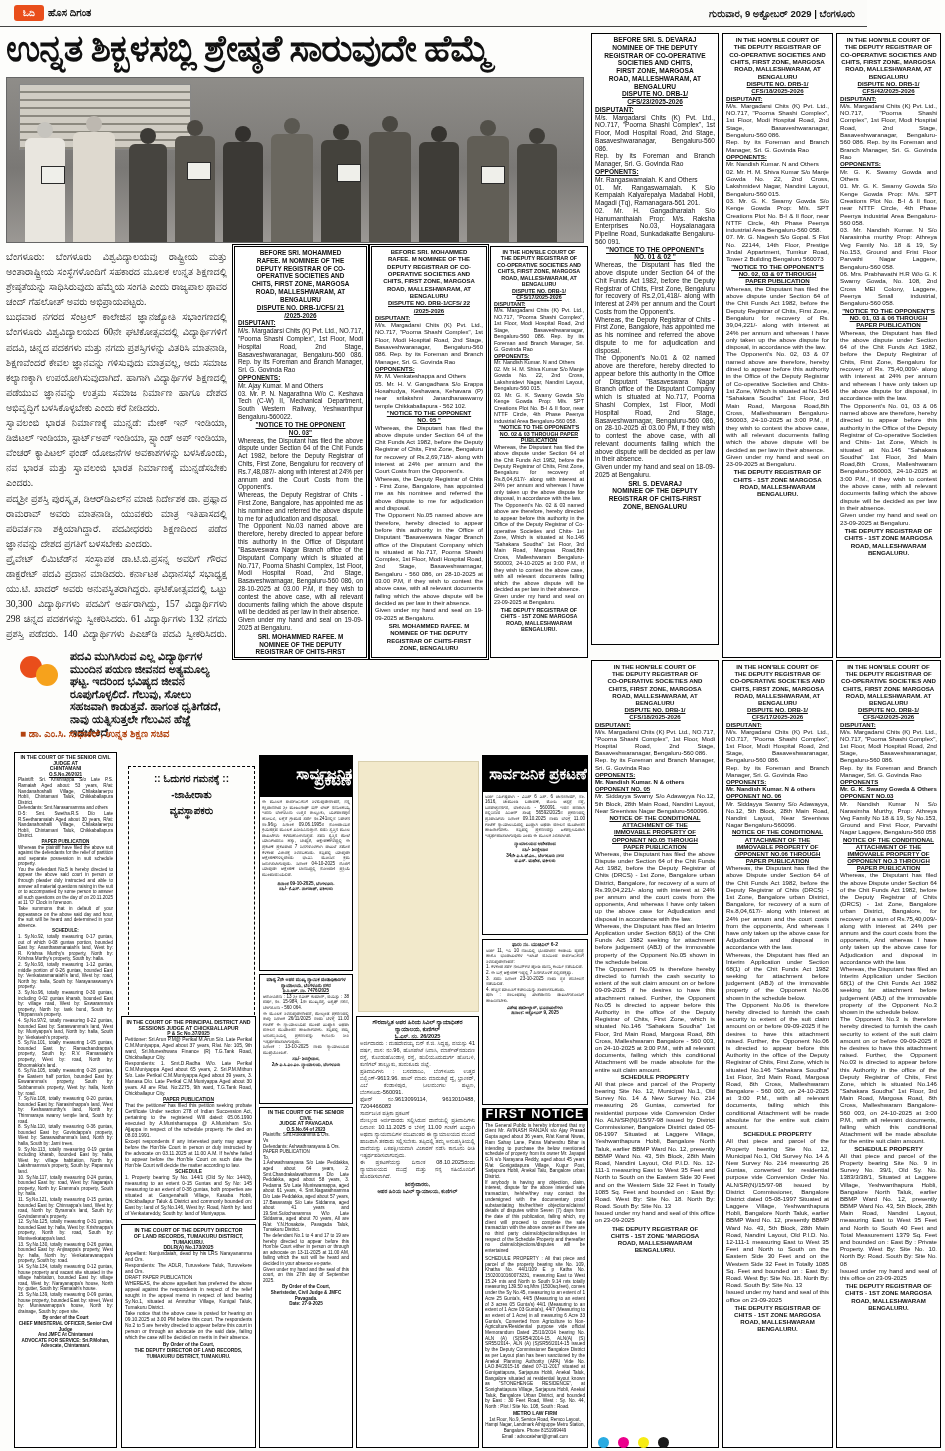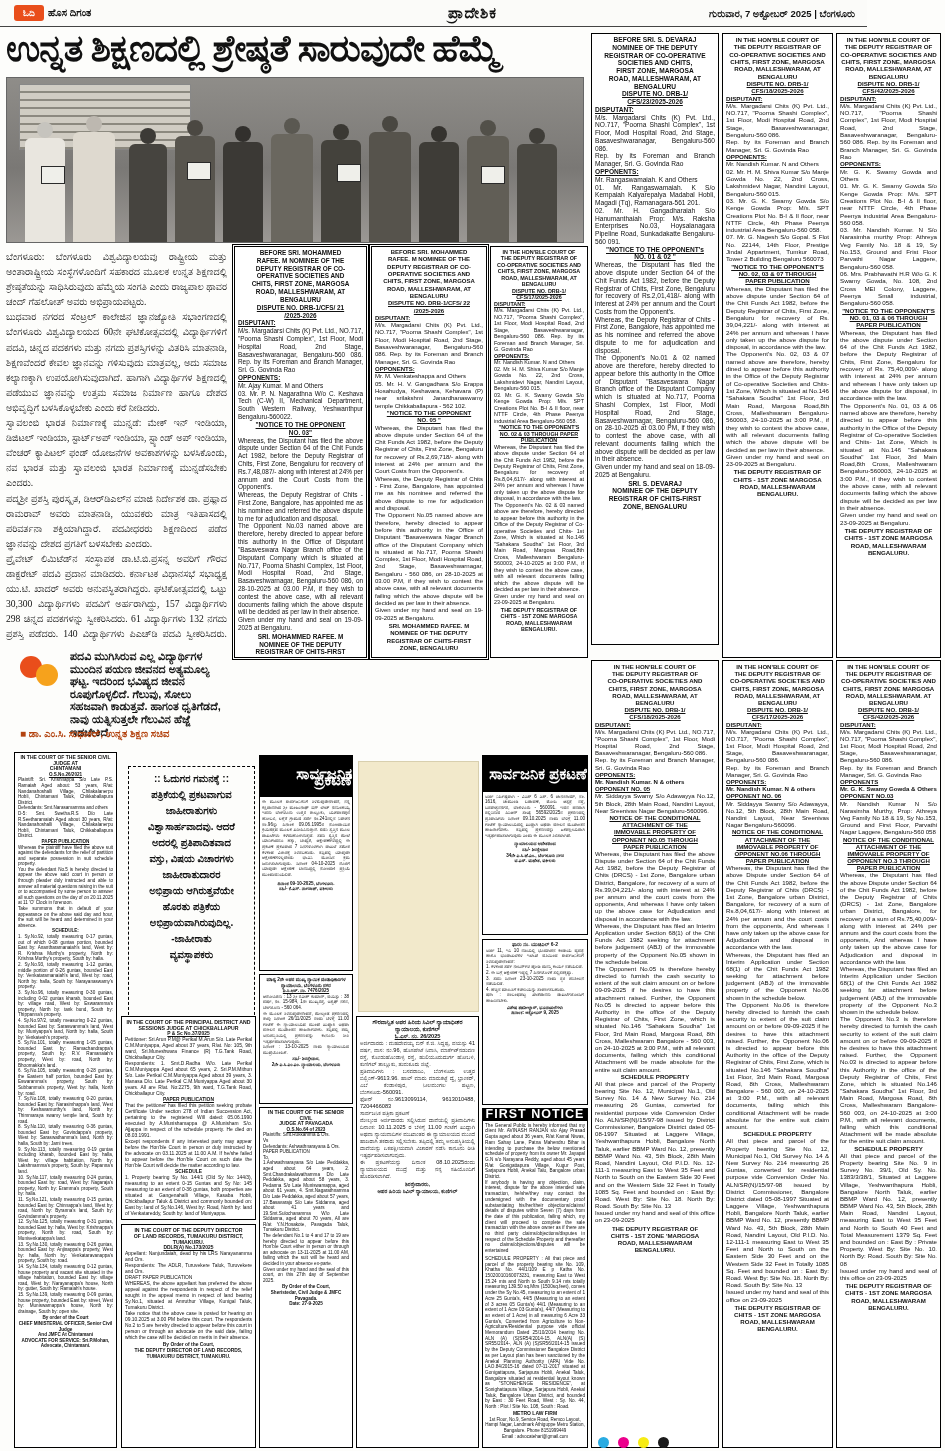--- a/index.html
+++ b/index.html
@@ -51,25 +51,24 @@
   .cream{background:#f2e9cb;border:1px solid #d8cfae}
   .marks{left:598px;top:1437px;display:flex;gap:9px}
   .marks i{width:11px;height:11px;border-radius:50%;display:block}
 </style>
 </head>
 <body>
 
 <div class="abs mast">
   <div class="abs logo-box">ಓದಿ</div>
   <div class="abs logo-name">ಹೊಸ ದಿಗಂತ</div>
-  <div class="abs section-title">ಪ್ರಾದೇಶಿಕ</div>
-  <div class="abs dateline">ಗುರುವಾರ, 7 ಅಕ್ಟೋಬರ್ 2025 | ಬೆಂಗಳೂರು</div>
-</div>
-
-<div class="abs headline">ಉನ್ನತ ಶಿಕ್ಷಣದಲ್ಲಿ ಶ್ರೇಷ್ಠತೆ ಸಾರುವುದೇ ಹೆಮ್ಮೆ</div>
+  <div class="abs dateline">ಗುರುವಾರ, 9 ಅಕ್ಟೋಬರ್ 2029 | ಬೆಂಗಳೂರು</div>
+</div>
+
+<div class="abs headline">ಉನ್ನತ ಶಿಕ್ಬಳಸಬ್ಲಿ ಶ್ರೇಷ್ಠತೆ ಸಾರುವುದೇ ಹೆಮ್ಮೆ</div>
 
 <div class="abs photo">
   <div class="banner"></div>
   <div class="person" style="left:18px;width:40px;height:104px;background:#e9e6df"></div>
   <div class="person" style="left:66px;width:42px;height:110px;background:#ded9cf"></div>
   <div class="person" style="left:122px;width:38px;height:98px;background:#46443f"></div>
   <div class="person" style="left:168px;width:40px;height:106px;background:#58554e"></div>
   <div class="person" style="left:216px;width:40px;height:100px;background:#3b3935"></div>
   <div class="person" style="left:264px;width:42px;height:108px;background:#6a675f"></div>
   <div class="person" style="left:314px;width:40px;height:102px;background:#44423c"></div>
@@ -392,29 +391,20 @@
 14. Sy.No.134, totally measuring 0-12 guntas, house property and vacant site situated in the village habitation, bounded East by: village road, West by: Narayanappa's house, North by: gutter, South by: Ramaiah's house.
 15. Sy.No.139, totally measuring 0-09 guntas, house property, bounded East by: street, West by: Muniswamappa's house, North by: drainage, South by: open site.</div>
   <div class="ns" style="font-size:4.6px">By order of the Court
 CHIEF MINISTERIAL OFFICER, Senior Civil Judge
 And JMFC At Chintamani
 ADVOCATE FOR SERVICE: Sri.P.Mohan, Advocate, Chintamani.</div>
 </div>
 
 <div class="abs knbox" style="left:128px;top:766px;width:127px;height:254px">
   <div class="kn-t">:: ಓದುಗರ ಗಮನಕ್ಕೆ ::</div>
-  <div class="kn-t">ಪತ್ರಿಕೆಯಲ್ಲಿ ಪ್ರಕಟವಾಗುವ
-ಜಾಹೀರಾತುಗಳು
-ವಿಶ್ವಾಸಾರ್ಹವಾದವು. ಆದರೆ
-ಅದರಲ್ಲಿ ಪ್ರತಿಪಾದಿತವಾದ
-ವಸ್ತು, ವಿಷಯ ವಿಚಾರಗಳು
-ಜಾಹೀರಾತುದಾರರ
-ಅಭಿಪ್ರಾಯ ಆಗಿರುತ್ತವೆಯೇ
-ಹೊರತು ಪತ್ರಿಕೆಯ
-ಅಭಿಪ್ರಾಯವಾಗಿರುವುದಿಲ್ಲ.</div>
   <div class="kn-t">-ಜಾಹೀರಾತು
 ವ್ಯವಸ್ಥಾಪಕರು</div>
 </div>
 
 <div class="abs notice tiny2" style="left:121px;top:1016px;width:135px;height:204px">
   <div class="nh" style="font-size:5.2px">IN THE COURT OF THE PRINCIPAL DISTRICT AND
 SESSIONS JUDGE AT CHICKBALLAPUR</div>
   <div class="nd">P &amp; Sc No.37/2025</div>
   <div class="nb">Petitioner: Sri.Arun P.M@ Perikal M.Arun S/o. Late Perikal C.M.Muniyappa, Aged about 37 years, R/at. No: 105, 9th ward, Sri.Muneshwara Finance (R) T.G.Tank Road, Chickballapur City.
 Respondents: 1. Smt.D.Radha W/o. Late Perikal C.M.Muniyappa Aged about 65 years, 2. Sri.P.M.Mithun S/o. Late Perikal C.M.Muniyappa Aged about 39 years, 3. Manasa D/o. Late Perikal C.M.Muniyappa Aged about 30 years. All are R/at. No:2275, 9th ward, T.G.Tank Road, Chickballapur City.</div>

